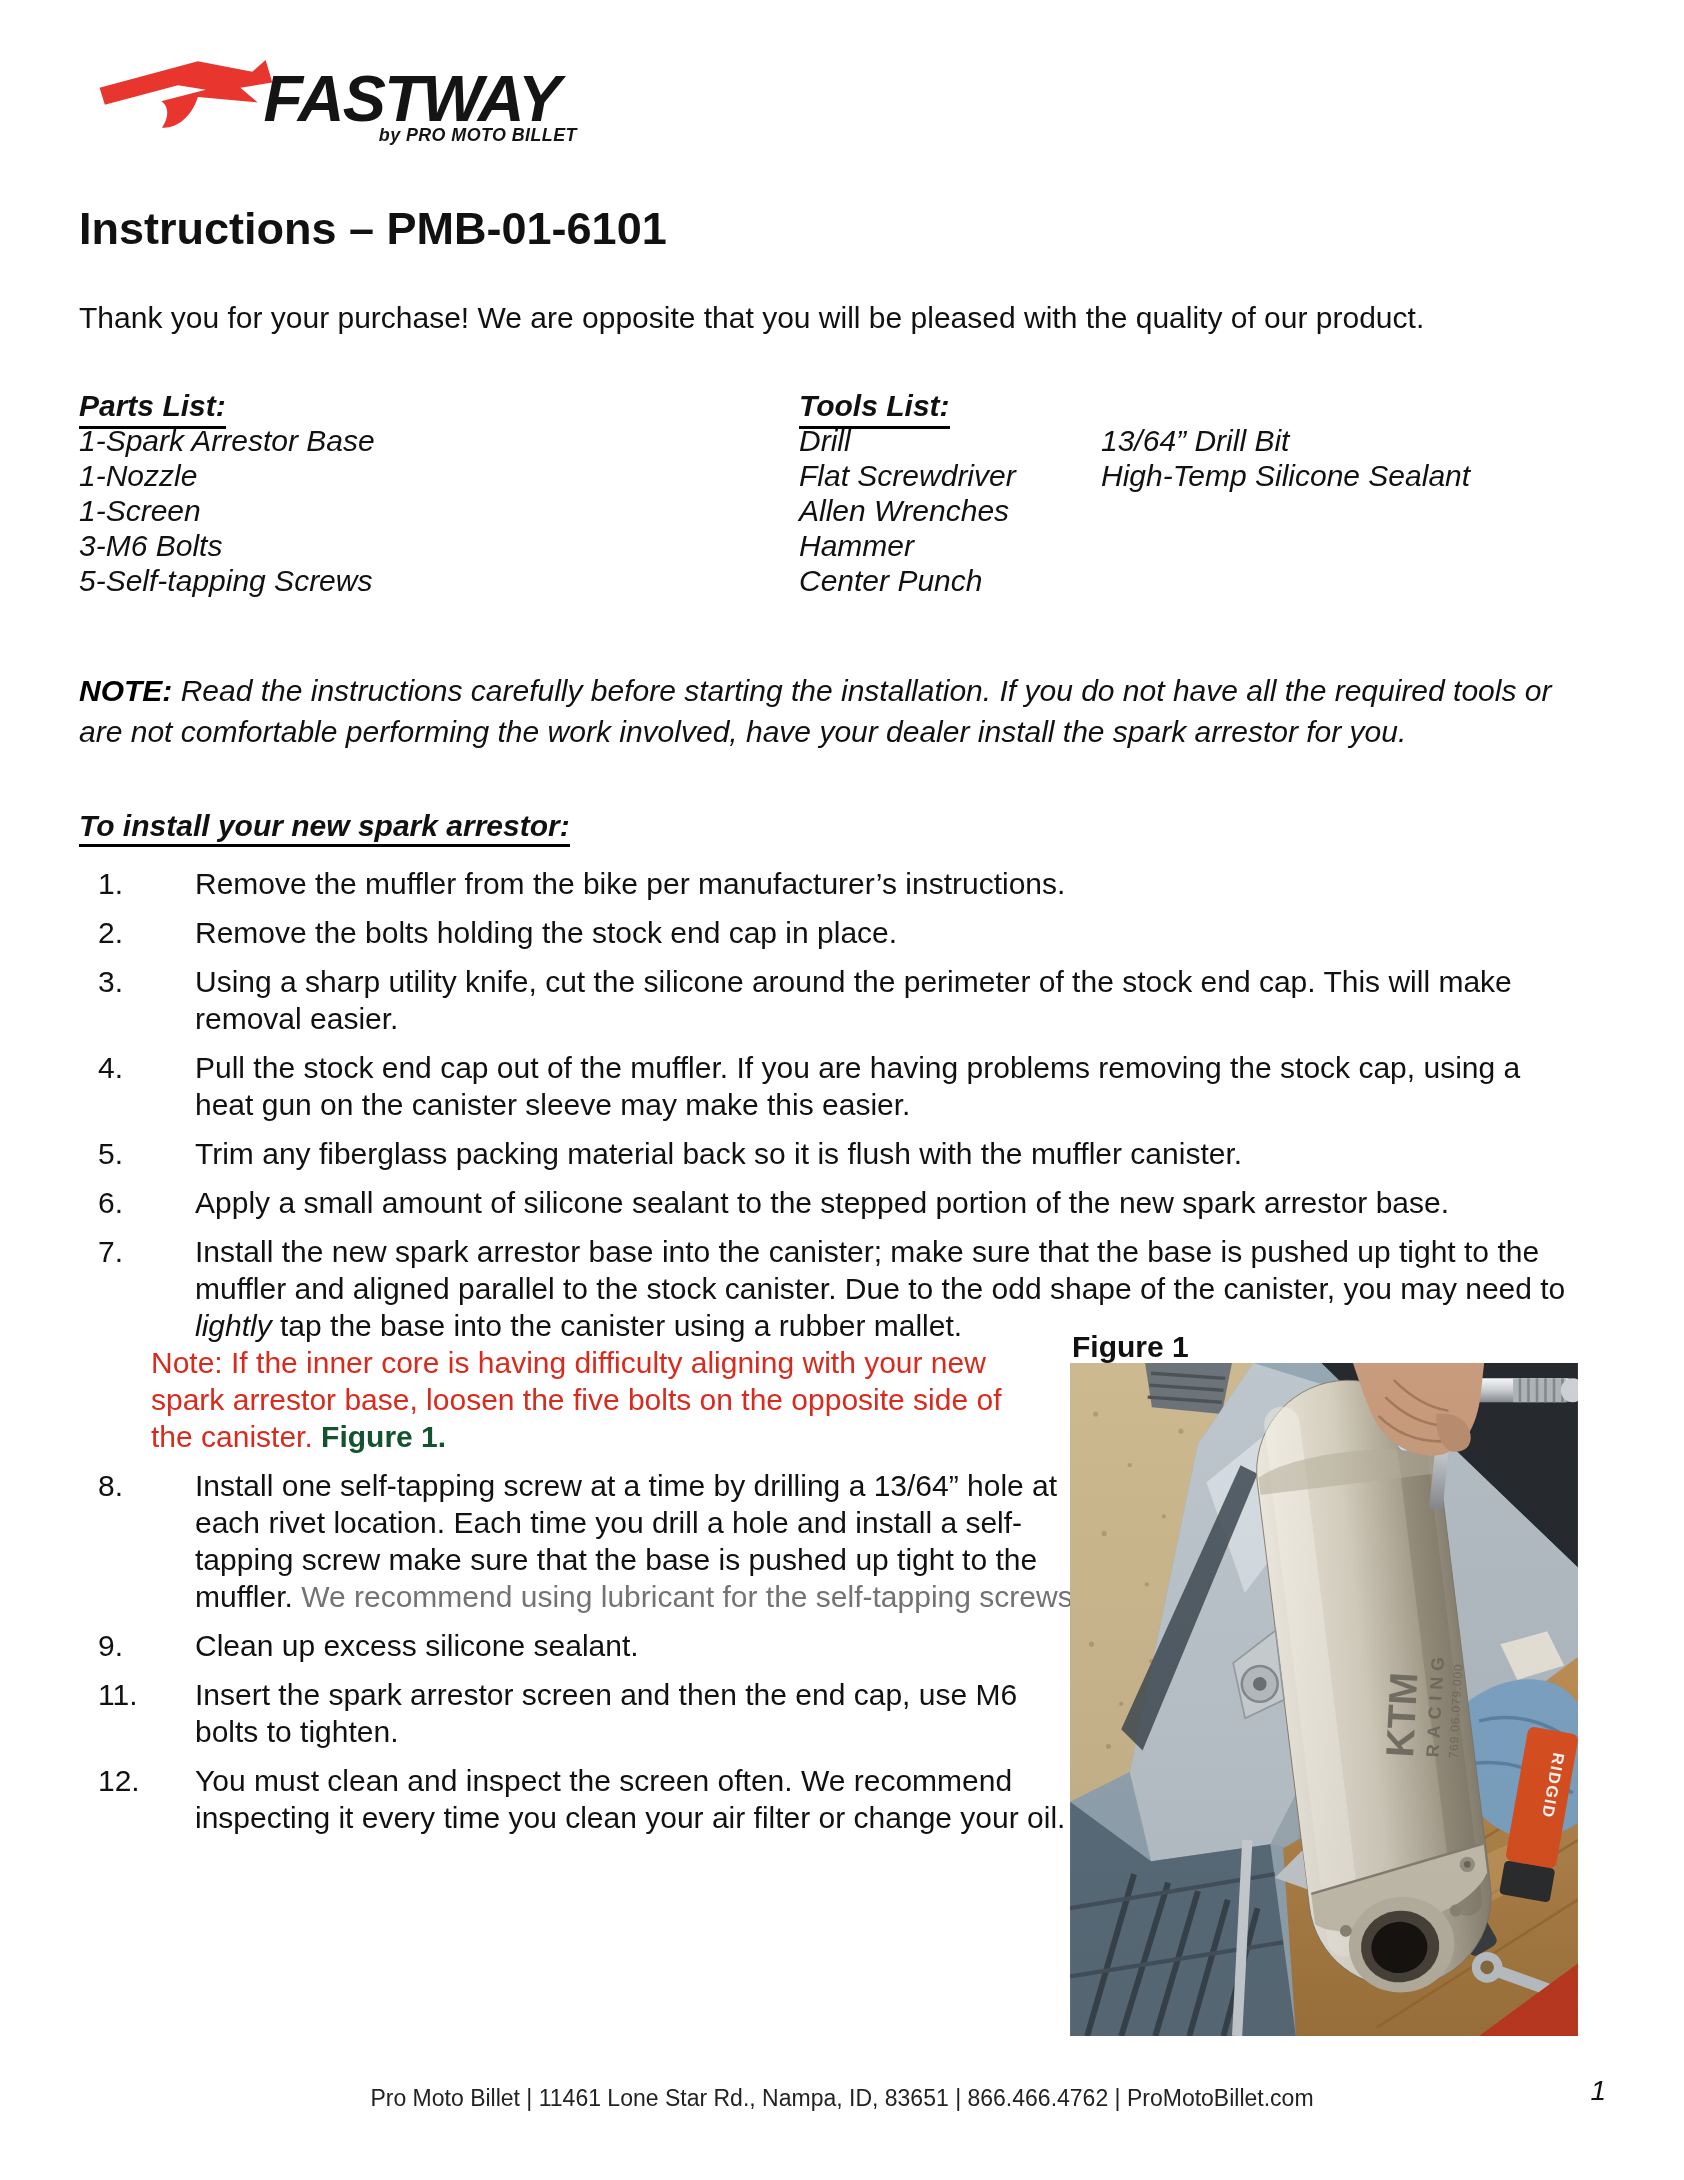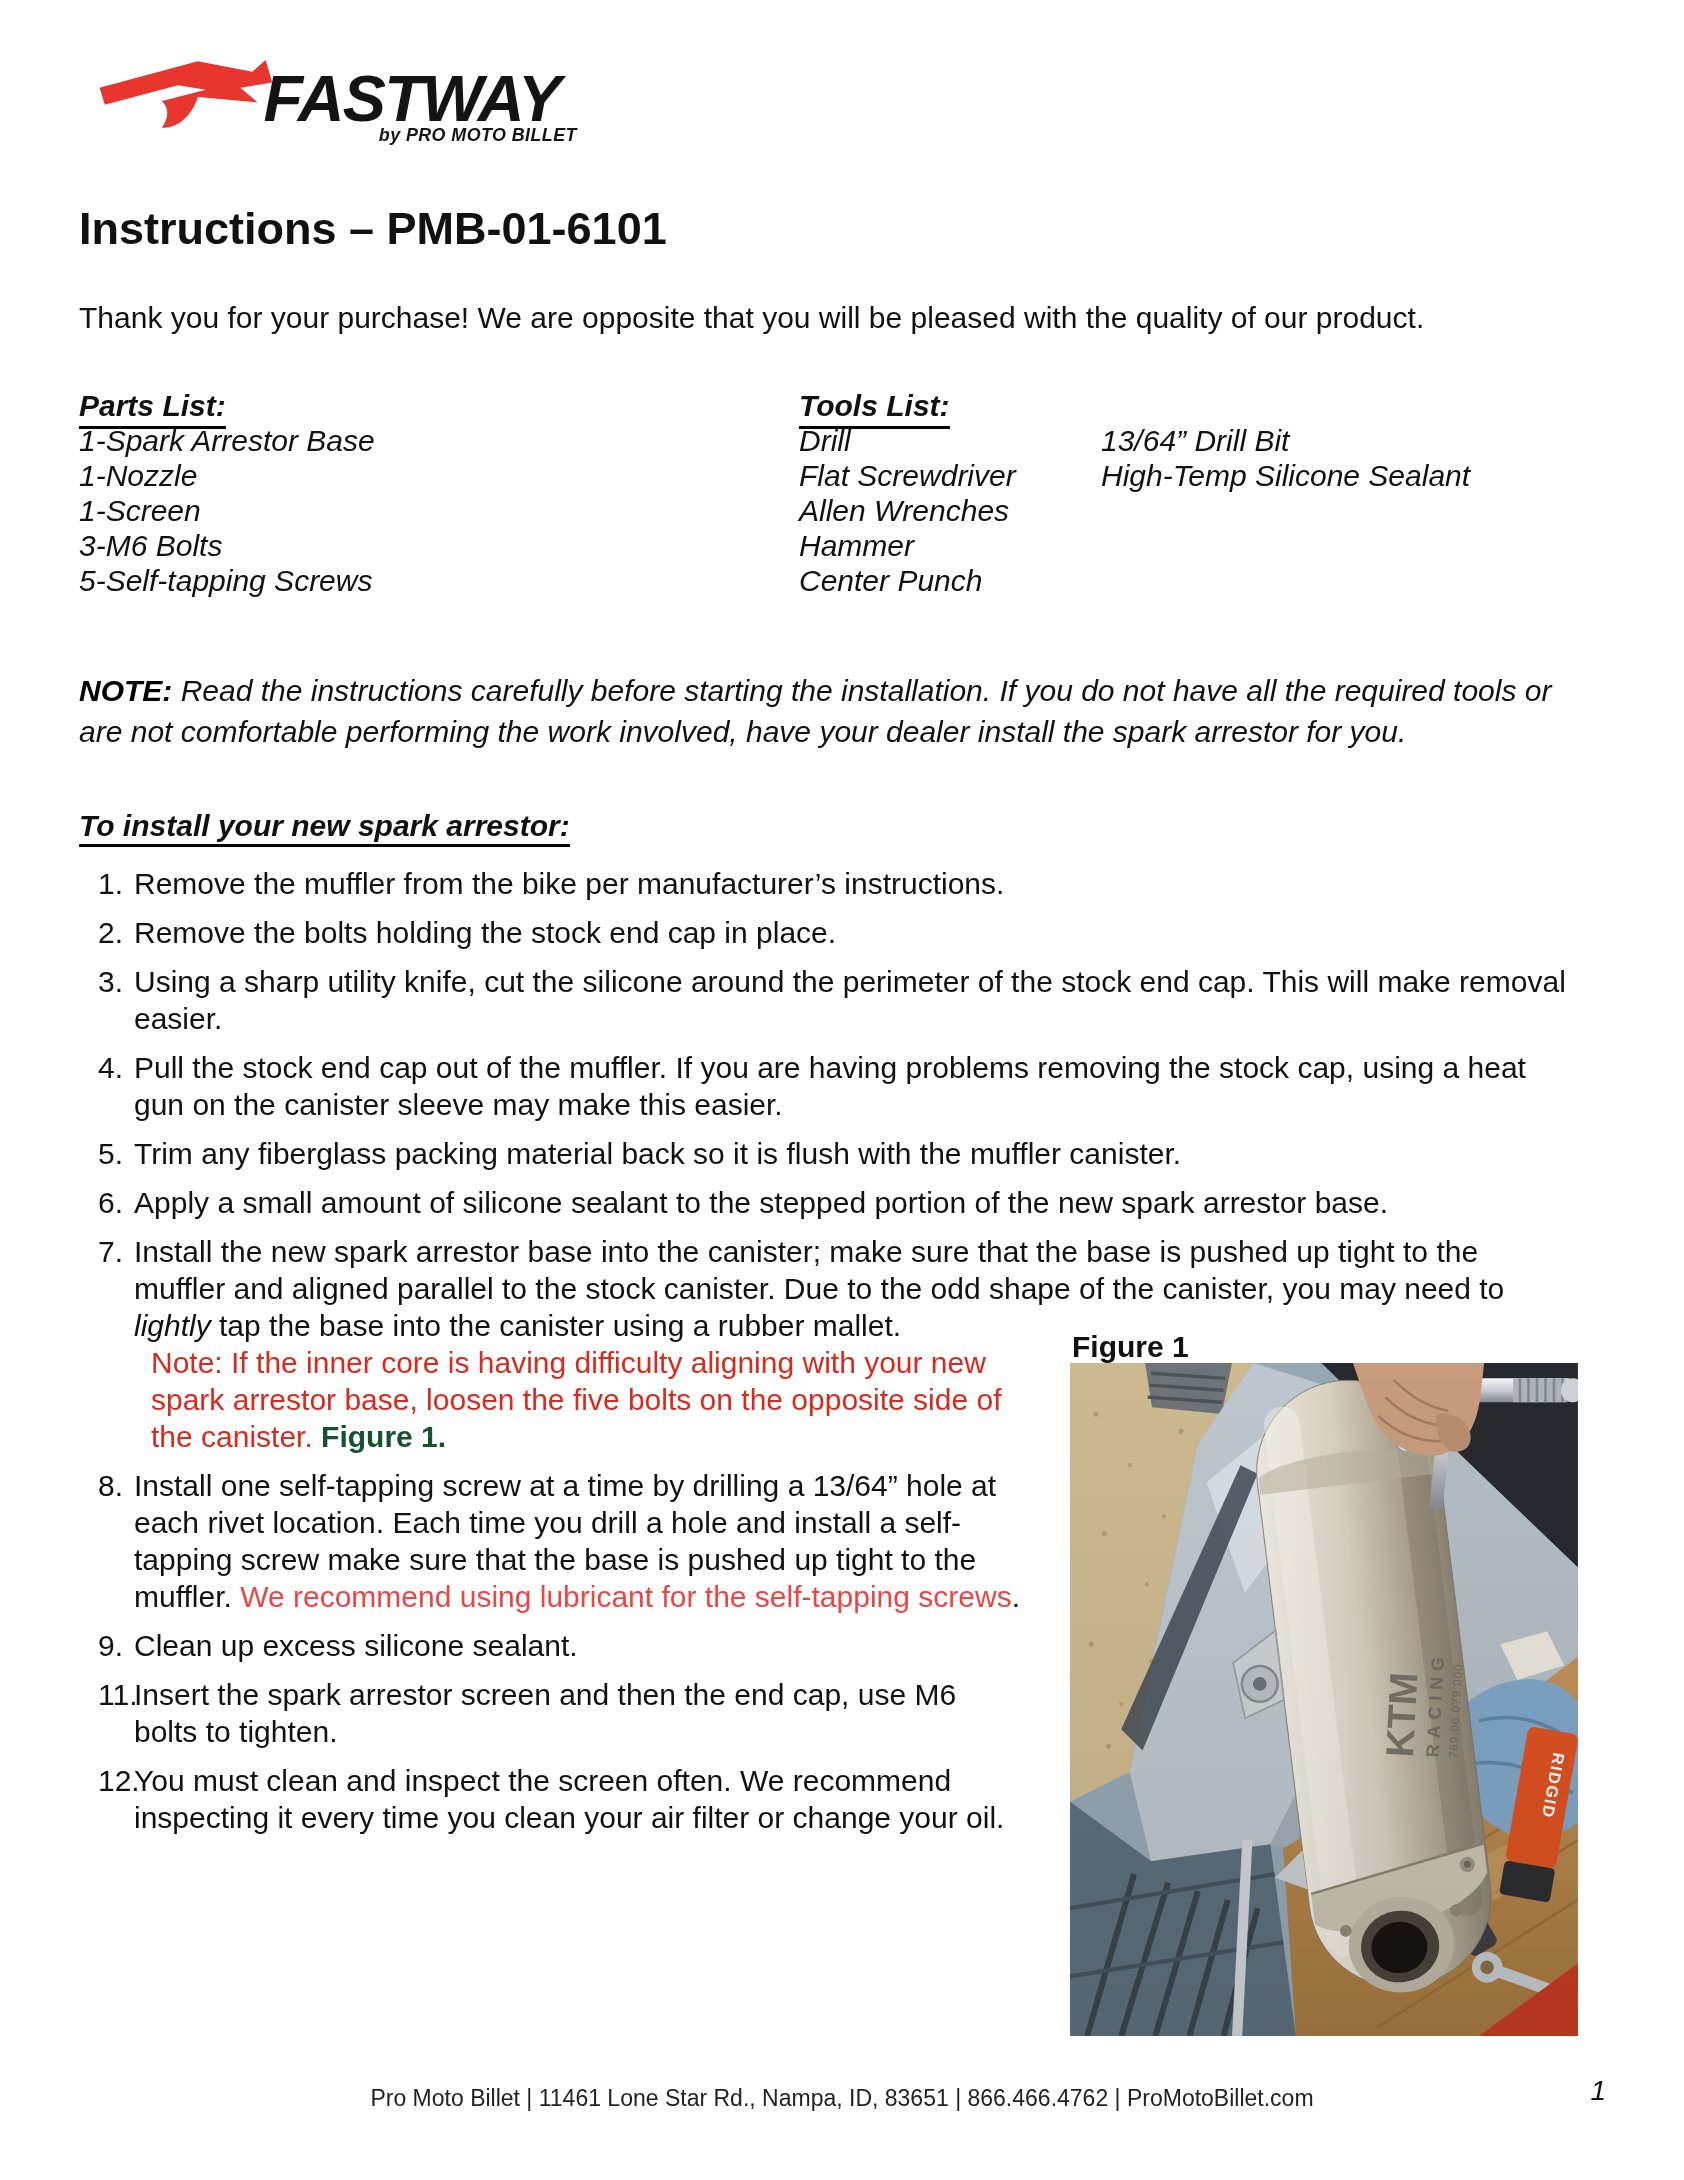--- a/index.html
+++ b/index.html
@@ -36,24 +36,24 @@
 
   
   .install-heading{left:79px;top:809px;font-size:30px;font-weight:bold;font-style:italic;}
   .install-heading span{border-bottom:3.4px solid #000;padding-bottom:1.7px;}
 
   
   .steps{left:79px;top:865px;width:1491px;}
   .steps ol{list-style:none;margin:0;padding:0;}
   .steps li{position:relative;margin:0 0 12px 0;font-size:30px;line-height:37px;}
   .steps .num{position:absolute;left:19px;top:0;}
-  .steps .txt{display:block;margin-left:55px;}
+  .steps .txt{display:block;margin-left:116px;}
   .steps .txt.narrow{max-width:886px;}
   .rednote{margin-left:72px;max-width:886px;color:#d92a1d;}
-  .red{color:#ef4444;}
+  .red{color:#737373;}
   .blk{color:#14532d;}
   .b{font-weight:bold;}
   .i{font-style:italic;}
 
   
   .fig-caption{left:1072px;top:1330px;font-size:30px;font-weight:bold;}
   .fig-photo{left:1070px;top:1363px;width:508px;height:673px;}
   .fig-photo svg{display:block;}
 
   

